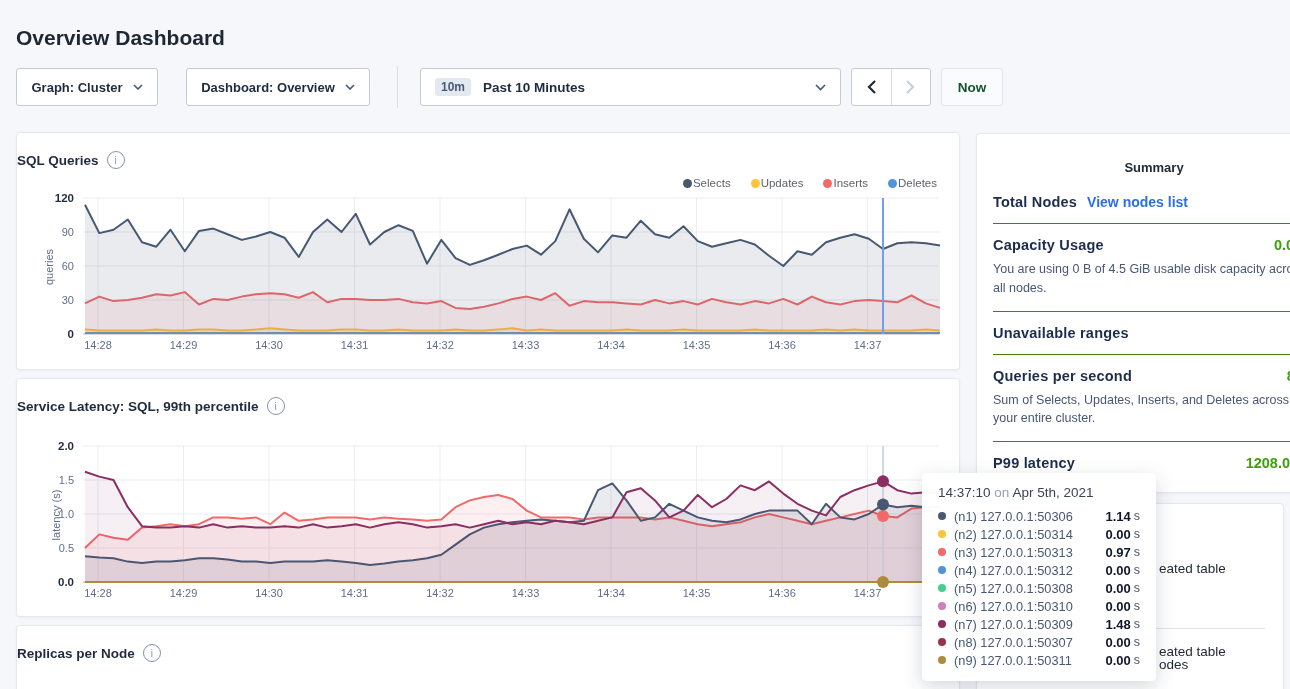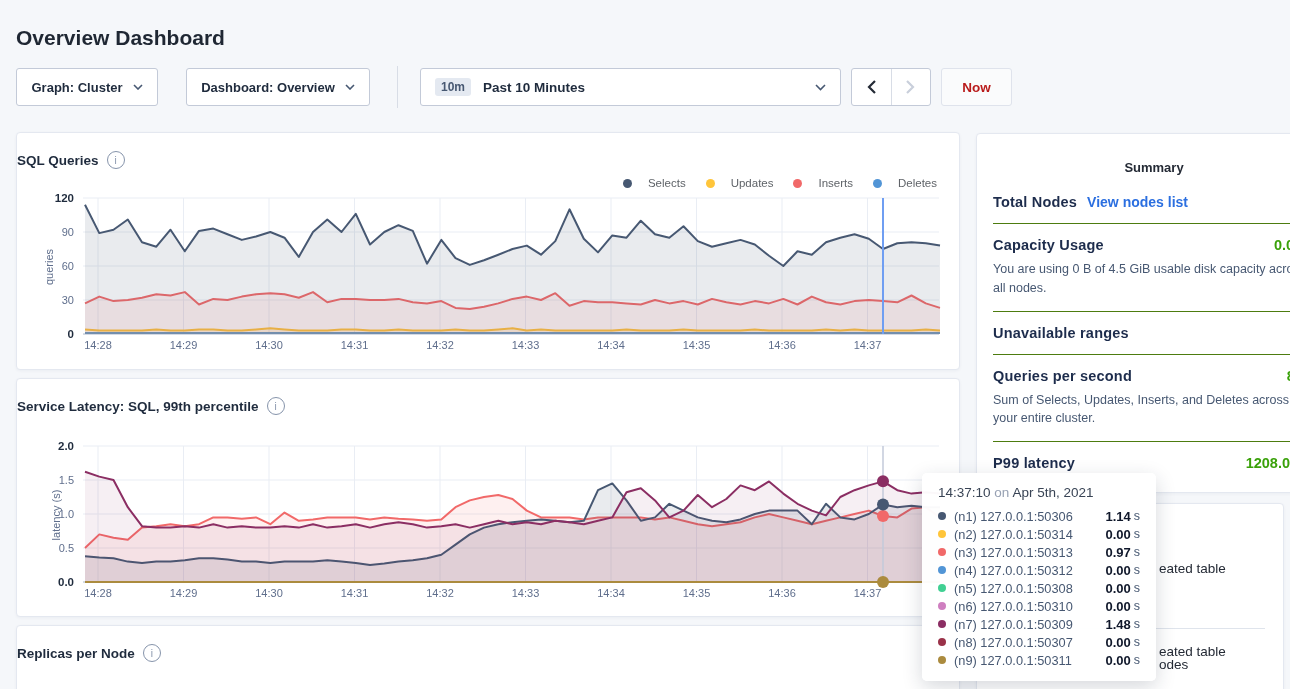--- a/index.html
+++ b/index.html
@@ -22,40 +22,40 @@
   #timepicker{left:420px;width:421px;padding:0 14px;justify-content:flex-start;}
   #timepicker .chev{margin-left:auto;}
   .time-badge{background:#e4e9f1;color:#475872;font-size:12px;font-weight:700;
               border-radius:3px;padding:2px 6px;margin-right:12px;}
   .time-label{font-size:13.5px;font-weight:700;color:#1f2b3d;}
   .pager{position:absolute;left:851px;top:68px;height:38px;width:80px;box-sizing:border-box;
          background:#fff;border:1px solid #c3cad8;border-radius:3px;display:flex;}
   .pager button{flex:1;background:none;border:none;display:flex;align-items:center;
                 justify-content:center;cursor:pointer;padding:0;}
   .pager button + button{border-left:1px solid #d8dde6;}
-  #now-btn{left:941px;width:71px;justify-content:center;background:#fafbfc;
-           border:1px solid #dfe3ec;color:#b91c1c;font-size:13.5px;}
+  #now-btn{left:941px;width:62px;justify-content:center;background:#fafbfc;
+           border:1px solid #dfe3ec;color:#14532d;font-size:13.5px;}
 
   
   .card{position:absolute;background:#fff;border:1px solid #e4e8f0;border-radius:4px;
         box-shadow:0 1px 3px rgba(60,80,120,0.06);box-sizing:border-box;}
   #card-sql{left:16px;top:132px;width:944px;height:238px;}
   #card-lat{left:16px;top:378px;width:944px;height:239px;}
   #card-rep{left:16px;top:625px;width:944px;height:120px;}
   #card-summary{left:976px;top:133px;width:356px;height:360px;padding:26px 16px;}
   #card-events{left:976px;top:503px;width:308px;height:240px;overflow:hidden;}
 
   .chart-title-row{display:flex;align-items:center;gap:8px;
                    padding-top:18px;}
   .chart-title{font-size:13.5px;font-weight:700;color:#1f2b3d;}
   .info{width:16px;height:16px;border:1px solid #8694ab;border-radius:50%;color:#8694ab;
         font-size:10px;display:inline-flex;align-items:center;justify-content:center;
         flex:0 0 auto;}
   .legend{position:absolute;right:22px;top:44px;display:flex;gap:20px;align-items:center;}
-  .lg-item{display:flex;align-items:center;gap:16px;font-size:11.5px;color:#5f6368;}
+  .lg-item{display:flex;align-items:center;gap:1px;font-size:11.5px;color:#5f6368;}
   .lg-dot{width:9px;height:9px;border-radius:50%;}
   .chart-svg{position:absolute;left:0;width:944px;height:170px;}
   #svg-sql{top:58px;}
   #svg-lat{top:60px;}
   .tick{font-size:11px;fill:#5f6e8c;}
   .tick-strong{font-weight:700;fill:#1f2b3d;font-size:11.5px;}
   .y-title{position:absolute;left:14px;font-size:11px;color:#5f6e8c;
            transform:rotate(-90deg);transform-origin:center;white-space:nowrap;}
   #ytitle-sql{top:128px;}
   #ytitle-lat{top:130px;}

